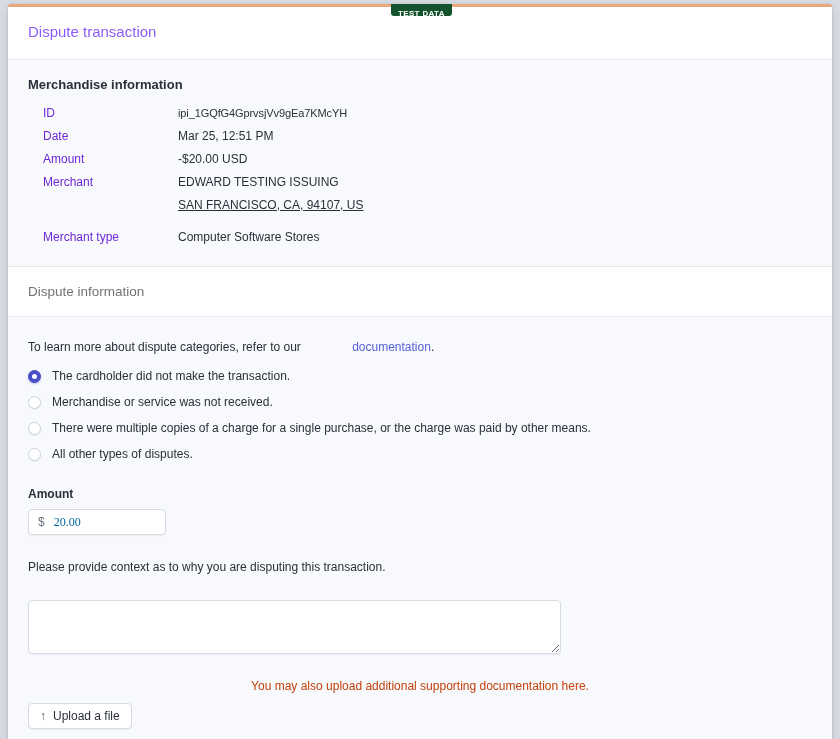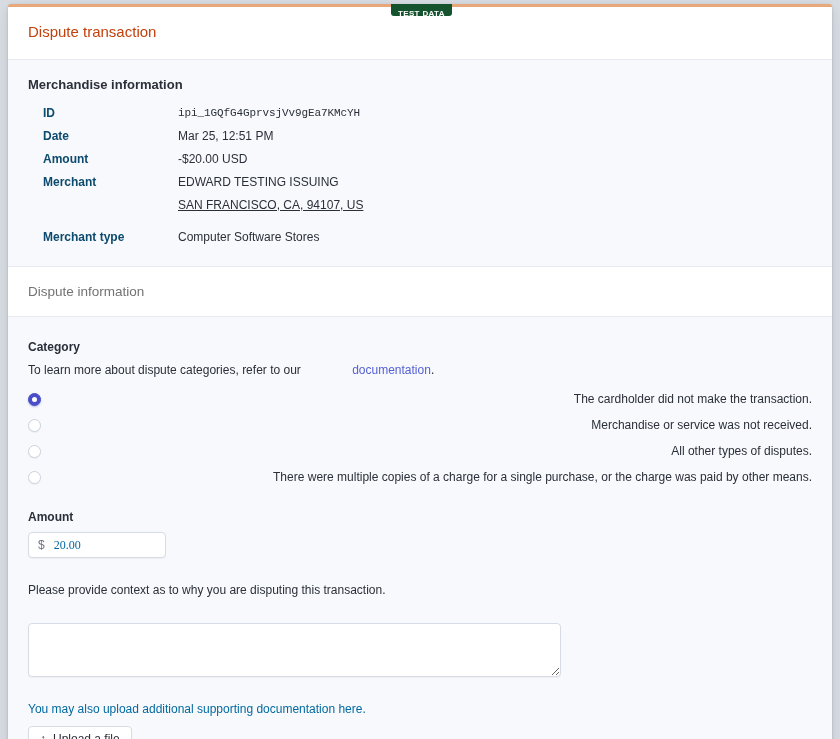--- a/index.html
+++ b/index.html
@@ -58,21 +58,21 @@
   
   .card-header {
     padding: 18px 20px 17px 20px;
     border-bottom: 1px solid #e6e9ee;
     background: #fff;
     border-top-left-radius: 5px;
     border-top-right-radius: 5px;
   }
   .card-title {
     font-size: 15px;
-    color: #c2410c;
+    color: #8b5cf6;
     font-weight: normal;
     line-height: 20px;
   }
 
   .section-panel {
     background: #f7f9fc;
     border-bottom: 1px solid #e6e9ee;
   }
   .panel-title {
     font-size: 13px;
@@ -101,31 +101,30 @@
     display: flex;
     align-items: flex-start;
     margin-bottom: 7px;
   }
   .info-row.spaced { margin-top: 16px; align-items: center; }
   .info-label {
     width: 150px;
     flex: 0 0 150px;
     padding-left: 15px;
     font-size: 12px;
-    color: #0c4a6e;
-    line-height: 16px;
-    font-weight: bold;
+    color: #6d28d9;
+    line-height: 16px;
   }
   .info-value {
     font-size: 12px;
     color: #2b2f39;
     line-height: 16px;
   }
   .info-value.mono {
-    font-family: Liberation Mono, monospace;
+    font-family: Liberation Sans, sans-serif;
     font-size: 11px;
     letter-spacing: -.1px;
   }
   .info-value .sub {
     display: block;
     margin-top: 7px;
     text-decoration: underline;
   }
 
   
@@ -154,21 +153,20 @@
     margin-left: 48px;
   }
 
   
   .radio-group { margin-bottom: 24px; }
   .radio-row {
     display: flex;
     align-items: center;
     margin-bottom: 10px;
     cursor: pointer;
-    justify-content: space-between;
   }
   .radio-row:last-child { margin-bottom: 0; }
   .radio-mark {
     width: 13px; height: 13px;
     border-radius: 50%;
     flex: 0 0 13px;
     margin-right: 11px;
     background: #ffffff;
     border: 1px solid #ccd3de;
     box-shadow: 0 1px 1px rgba(35,45,60,.06);
@@ -242,23 +240,24 @@
     font-family: "Liberation Sans", sans-serif;
     font-size: 12px;
     color: #2b2f39;
     padding: 7px 9px;
     outline: 0;
   }
 
   
   .upload-label {
     font-size: 12px;
-    color: #0369a1;
+    color: #c2410c;
     line-height: 16px;
     margin-bottom: 9px;
+    text-align: center;
   }
   .upload-btn {
     display: inline-flex;
     align-items: center;
     height: 26px;
     background: #ffffff;
     border: 1px solid #d7dce4;
     border-radius: 4px;
     box-shadow: 0 1px 1px rgba(35,45,60,.06);
     padding: 0 11px;
@@ -320,39 +319,38 @@
 
       </div>
     </div>
 
     <div class="section-header">
       <div class="h">Dispute information</div>
     </div>
 
     <div class="dispute-body">
 
-      <div class="field-label">Category</div>
       <div class="helper-text"><span>To learn more about dispute categories, refer to our </span><a class="link">documentation</a><span>.</span></div>
 
       <div class="radio-group">
         <div class="radio-row checked">
           <span class="radio-mark"></span>
           <span class="radio-label">The cardholder did not make the transaction.</span>
         </div>
         <div class="radio-row">
           <span class="radio-mark"></span>
           <span class="radio-label">Merchandise or service was not received.</span>
         </div>
         <div class="radio-row">
           <span class="radio-mark"></span>
-          <span class="radio-label">All other types of disputes.</span>
+          <span class="radio-label">There were multiple copies of a charge for a single purchase, or the charge was paid by other means.</span>
         </div>
         <div class="radio-row">
           <span class="radio-mark"></span>
-          <span class="radio-label">There were multiple copies of a charge for a single purchase, or the charge was paid by other means.</span>
+          <span class="radio-label">All other types of disputes.</span>
         </div>
       </div>
 
       <div class="amount-wrap">
         <div class="field-label">Amount</div>
         <div class="amount-input">
           <span class="amount-prefix">$</span>
           <input class="amount-value" type="text" value="20.00" style="">
         </div>
       </div>

